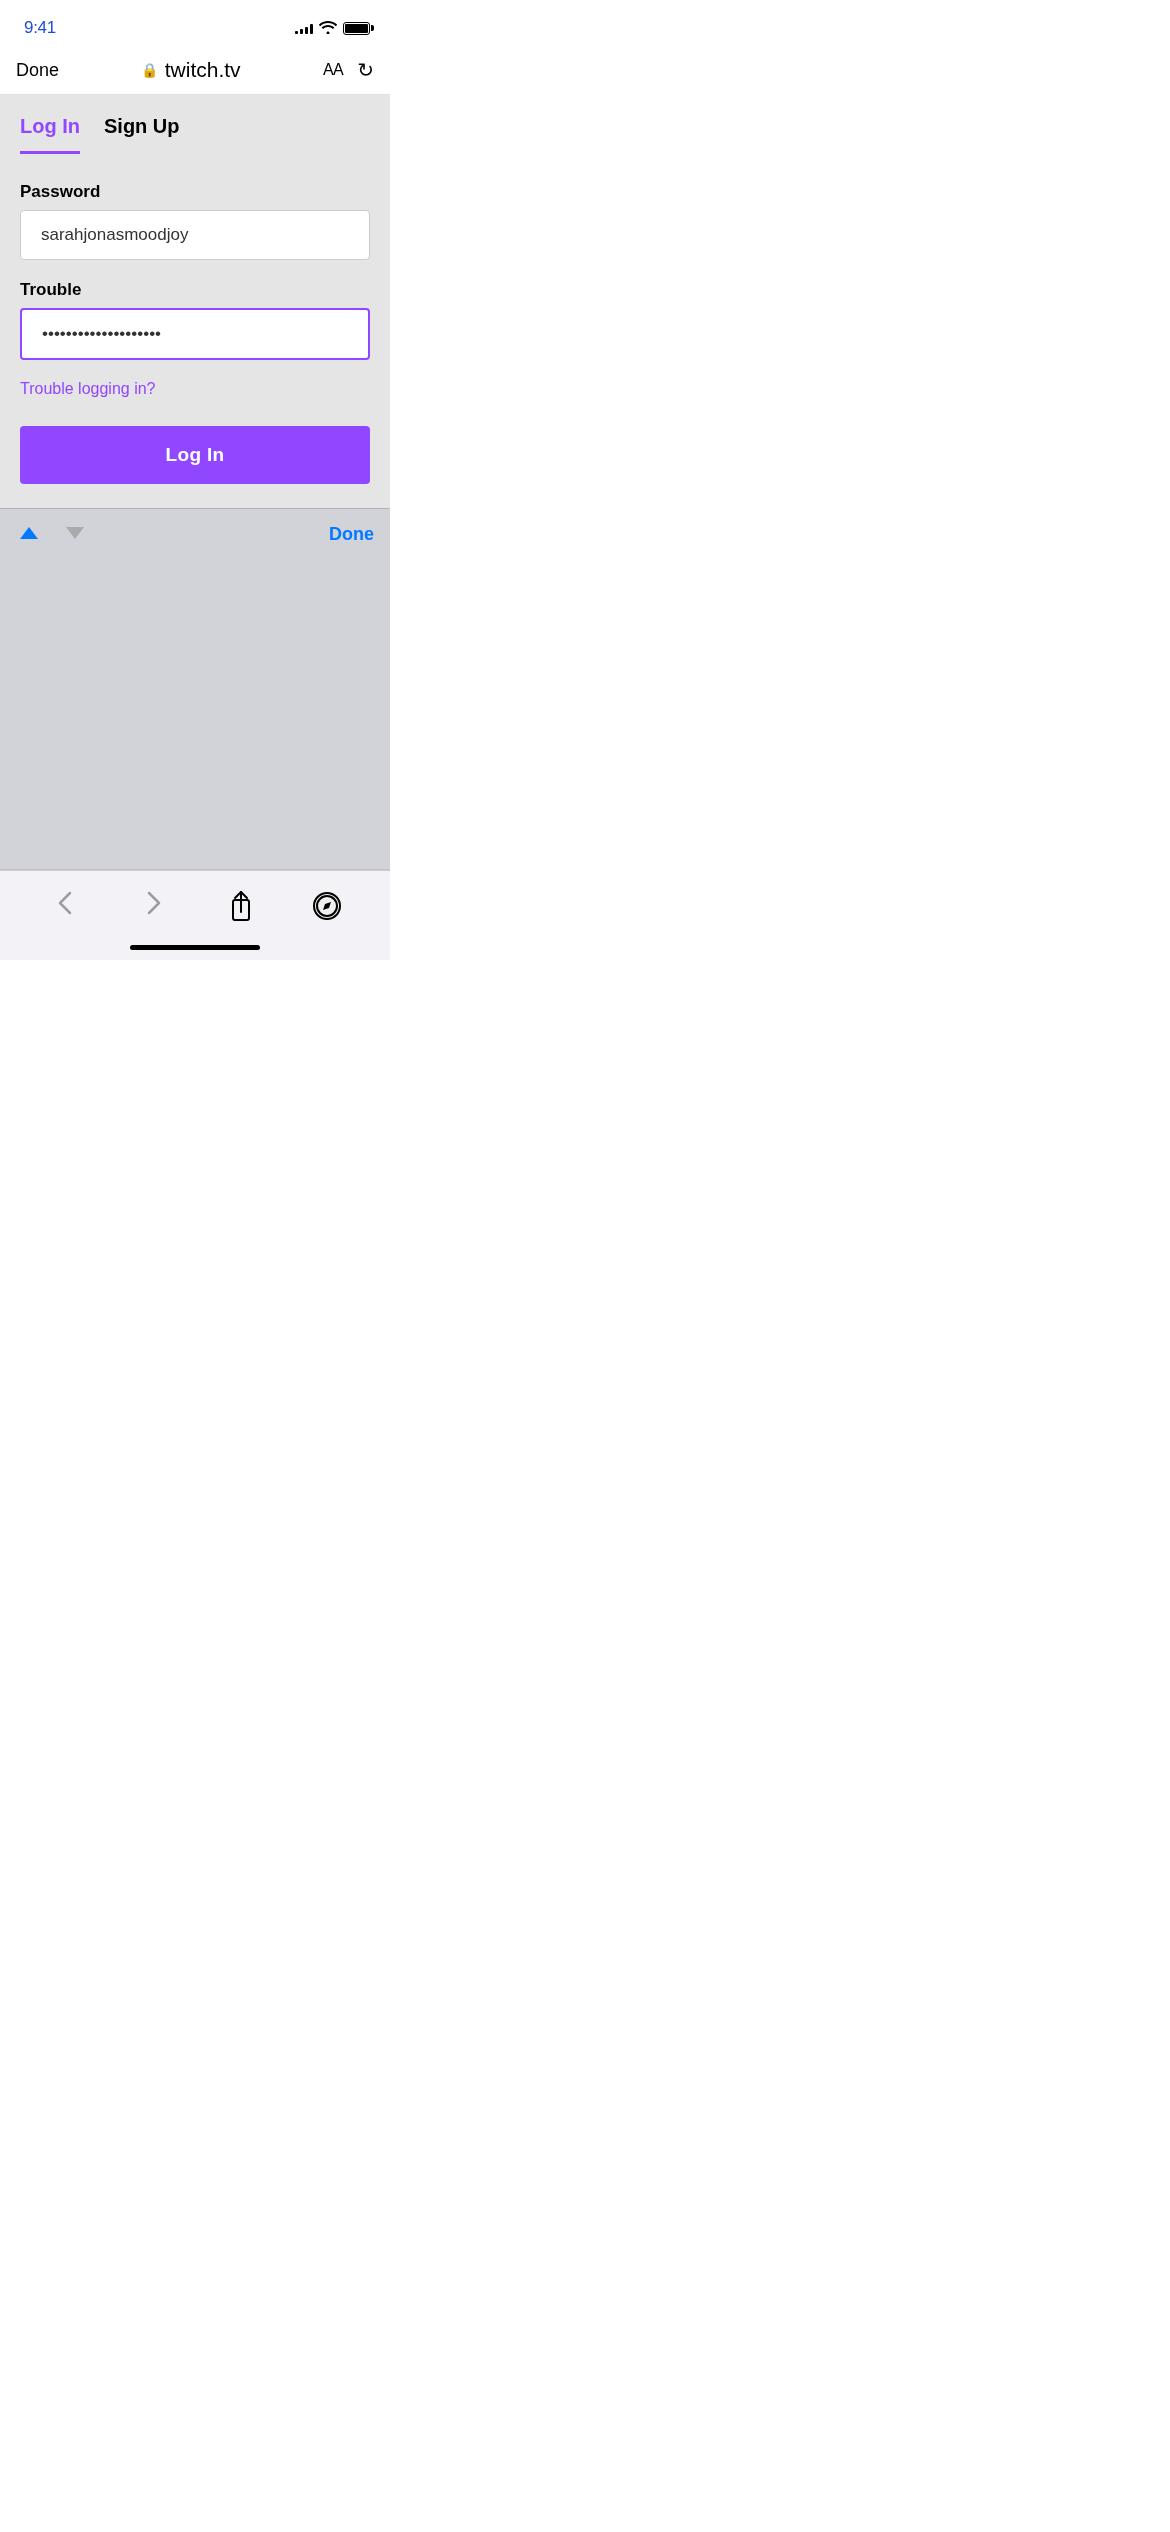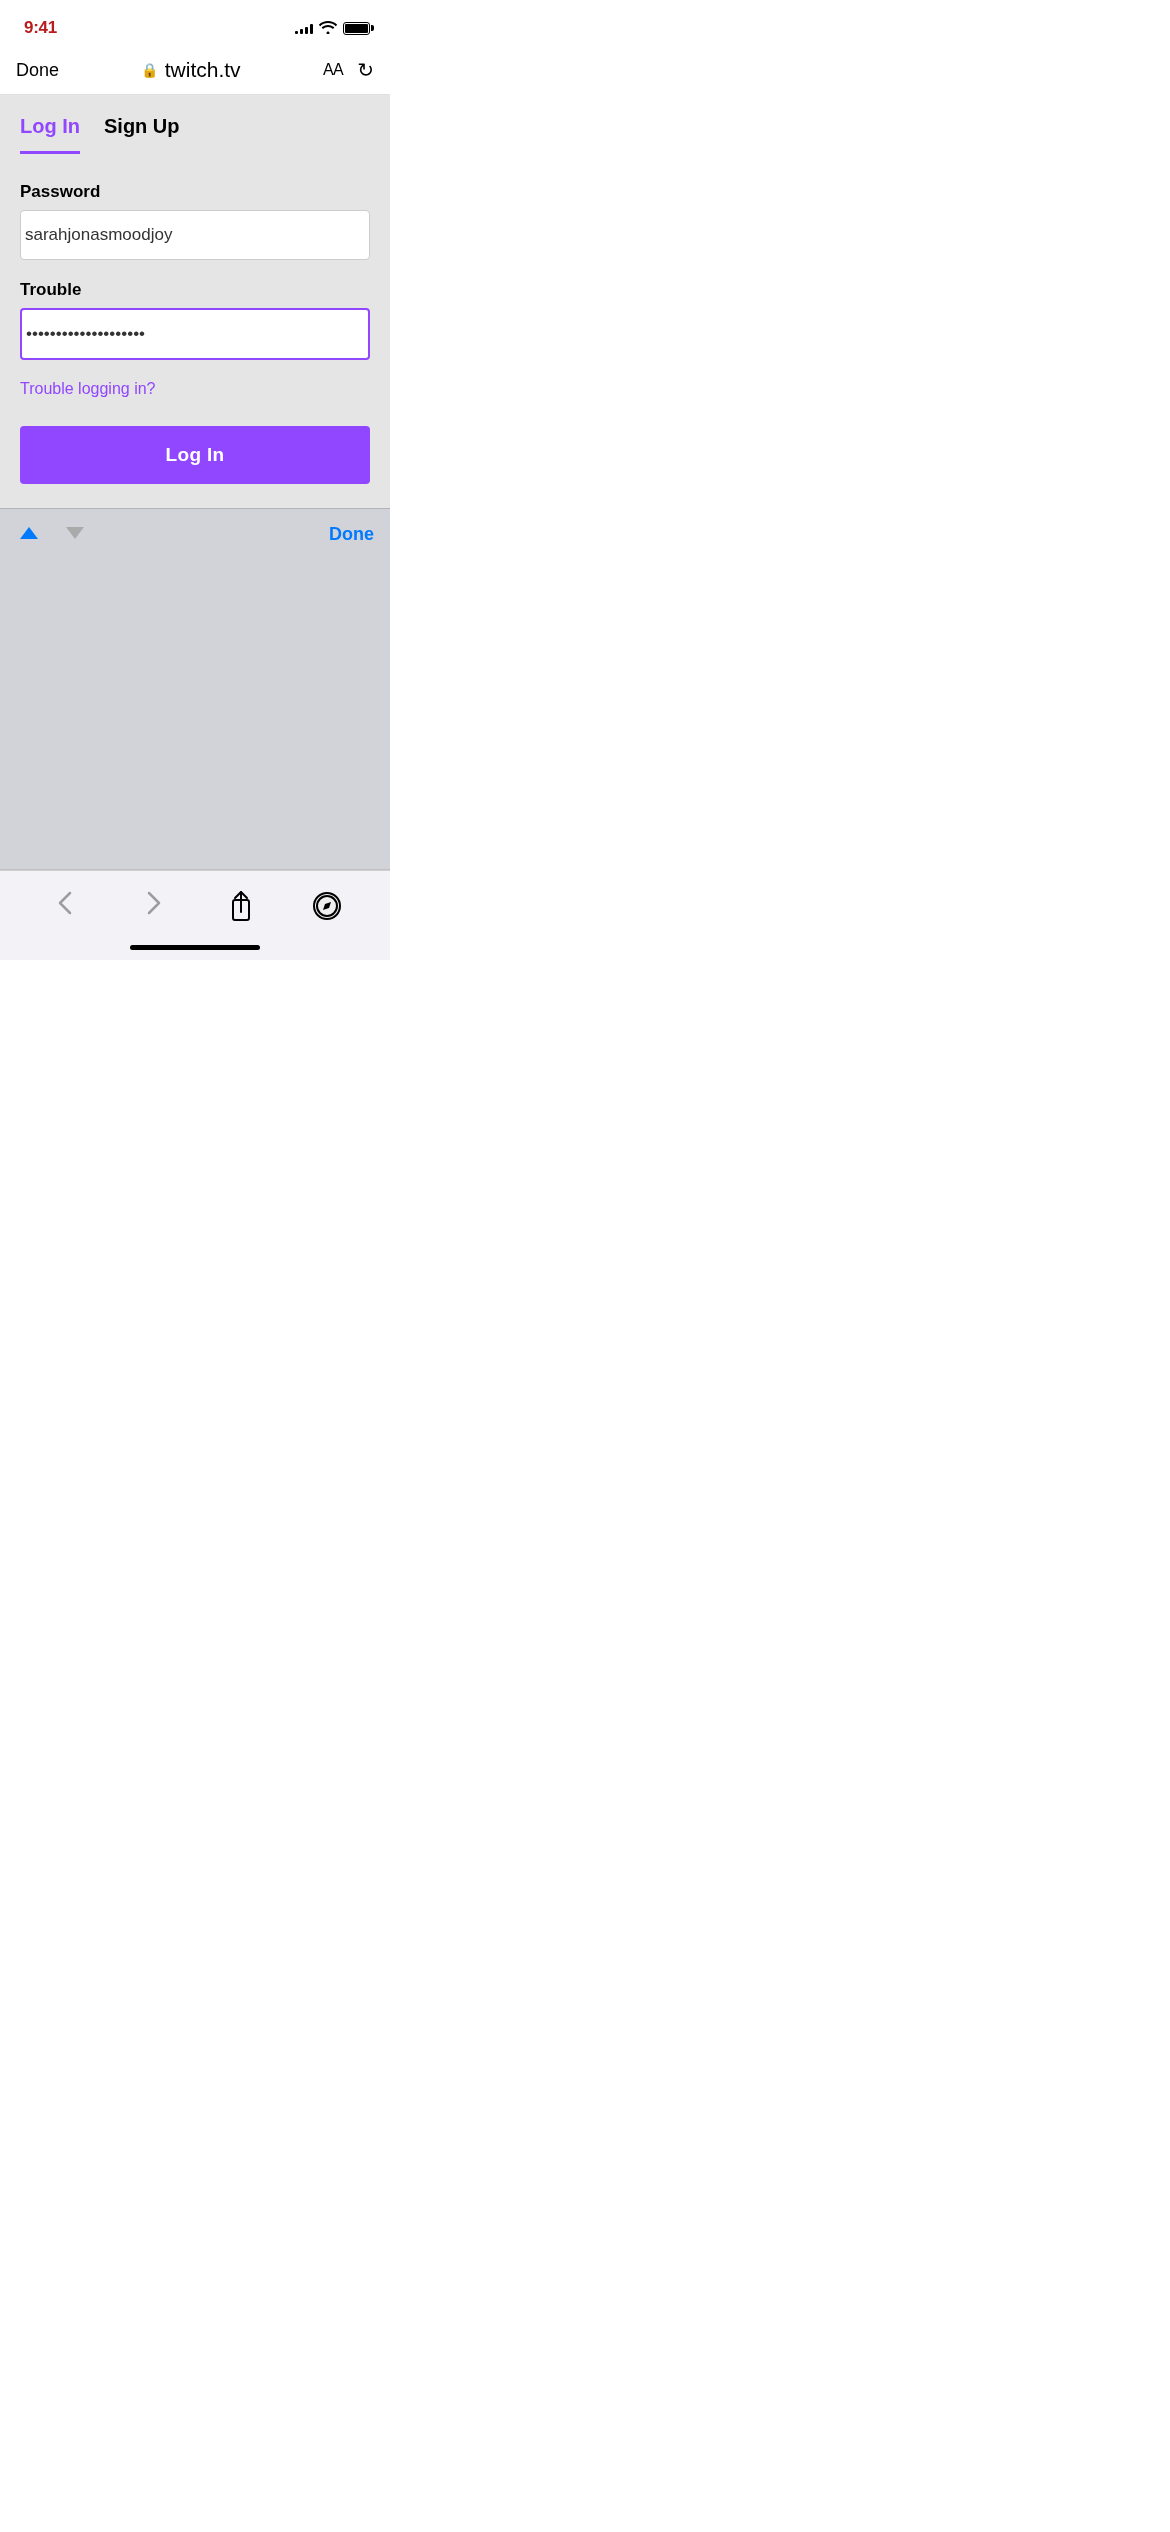--- a/index.html
+++ b/index.html
@@ -23,22 +23,22 @@
       display: flex;
       justify-content: space-between;
       align-items: center;
       padding: 14px 20px 8px 24px;
       background: #ffffff;
       height: 50px;
     }
 
     .status-time {
       font-size: 17px;
-      font-weight: 700;
-      color: #b91c1c;
+      font-weight: 400;
+      color: #1d4ed8;
       letter-spacing: -0.3px;
       text-align: center;
     }
 
     .status-icons {
       display: flex;
       align-items: center;
       gap: 6px;
     }
 
@@ -184,21 +184,21 @@
       font-size: 17px;
       font-weight: 700;
       color: #000;
       margin-bottom: 8px;
     }
 
     .field-input {
       width: 100%;
       border: 1px solid #ccc;
       border-radius: 4px;
-      padding: 14px 4px;
+      padding: 14px 20px;
       font-size: 17px;
       color: #333;
       outline: none;
       background: #fff;
     }
 
     .field-group {
       margin-bottom: 20px;
     }
 

